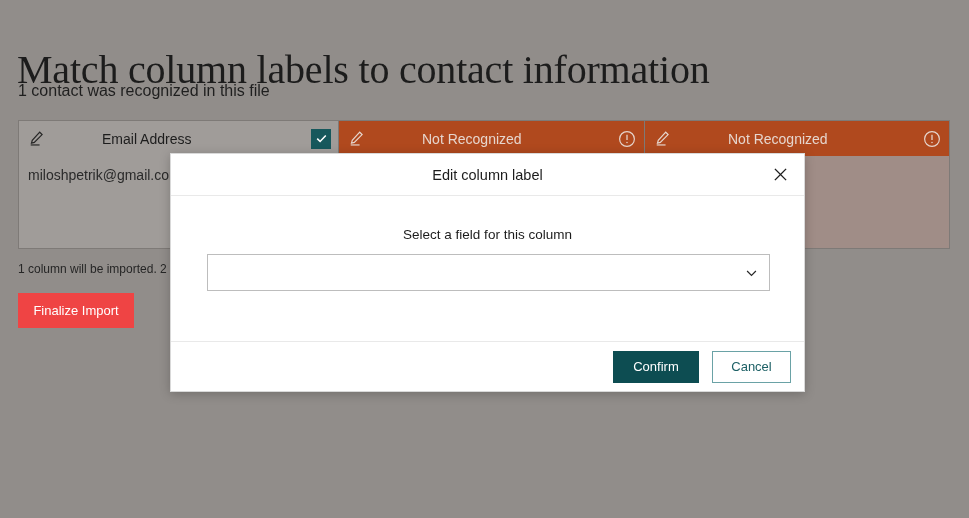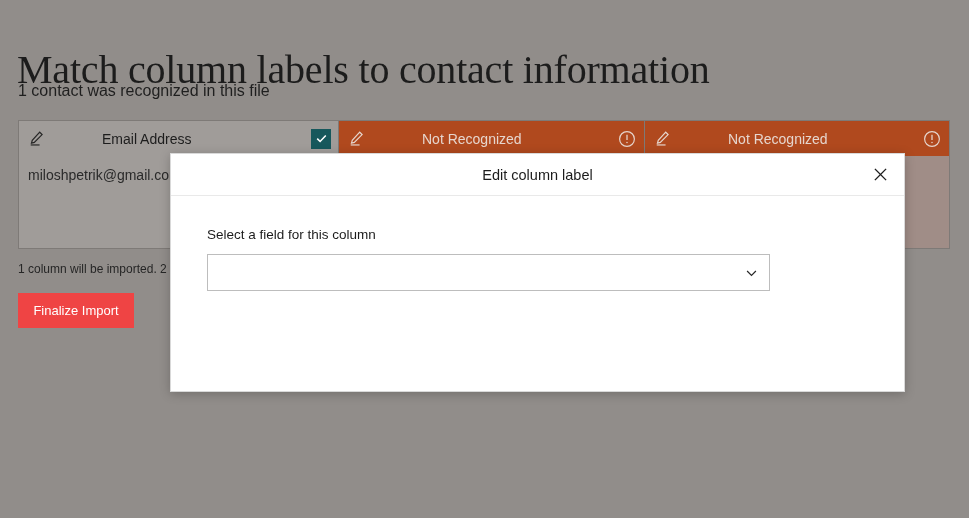--- a/index.html
+++ b/index.html
@@ -176,21 +176,21 @@
     text-align: center;
     padding: 0;
     cursor: pointer;
   }
 
   
   #modal-dialog {
     position: absolute;
     left: 170px;
     top: 153px;
-    width: 735px;
+    width: 635px;
     height: 239px;
     background: #ffffff;
     box-sizing: border-box;
     border: 1px solid #d9d9d9;
     box-shadow: 0 2px 10px rgba(0,0,0,0.22);
     display: flex;
     flex-direction: column;
     z-index: 20;
   }
   #modal-header {
@@ -220,20 +220,21 @@
     justify-content: center;
     cursor: pointer;
     background: transparent;
     border: none;
     padding: 0;
   }
   #modal-body {
     flex: 1 1 auto;
     padding: 30px 36px 0 36px;
     box-sizing: border-box;
+    text-align: center;
   }
   #field-select-label {
     font-size: 13.5px;
     line-height: 18px;
     color: #1c1c1c;
     margin: 0 0 10px 0;
     display: block;
   }
   #field-select {
     position: relative;
@@ -387,14 +388,18 @@
 
   <div id="modal-body">
     <label id="field-select-label">Select a field for this column</label>
     <div id="field-select">
       <svg id="field-select-chevron" viewBox="0 0 16 16">
         <polyline points="2.6,5.6 8,11 13.4,5.6" fill="none" stroke="#2b2b2b" stroke-width="1.5"></polyline>
       </svg>
     </div>
   </div>
 
+  <div id="modal-footer">
+    <button id="confirm-button">Confirm</button>
+    <button id="cancel-button">Cancel</button>
+  </div>
 
 </div>
 
 </body></html>

